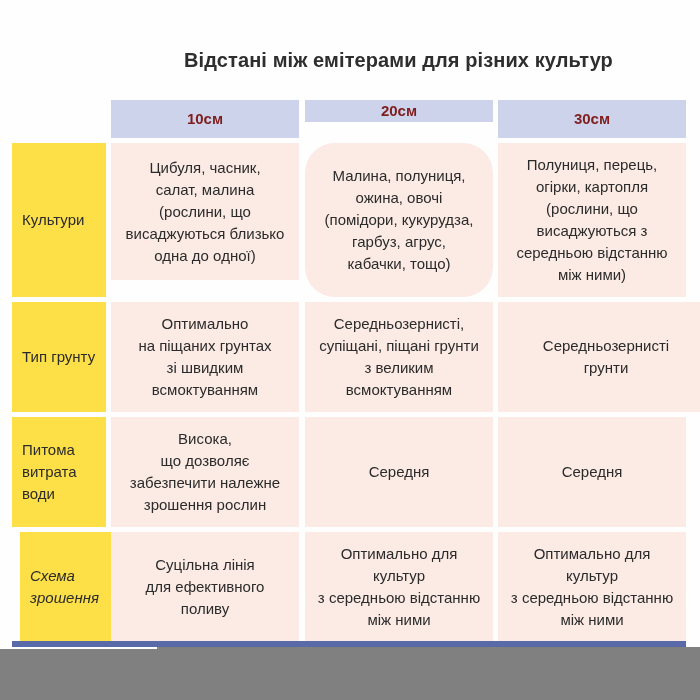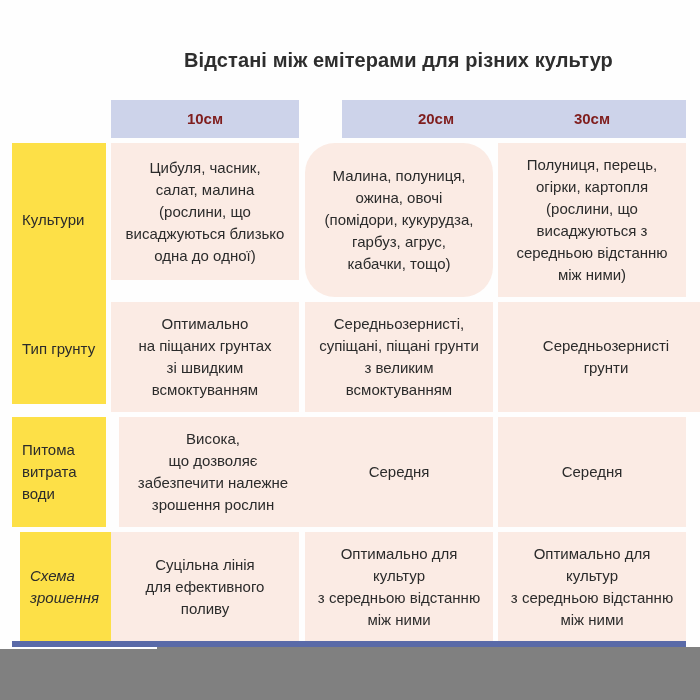--- a/index.html
+++ b/index.html
@@ -84,57 +84,57 @@
       height: 2px;
       background: #808080;
     }
   </style>
 </head>
 <body>
 
 <div class="title">Відстані між емітерами для різних культур</div>
 
 <div class="cell head" style="left:111px;top:100px;width:188px;height:38px;">10см</div>
-<div class="cell head" style="left:305px;top:100px;width:188px;height:38px;margin-left:37px;">20см</div>
+<div class="cell head" style="left:305px;top:100px;width:188px;height:22px;">20см</div>
 <div class="cell head" style="left:498px;top:100px;width:188px;height:38px;">30см</div>
 
 <div class="cell rowlabel" style="left:12px;top:143px;width:94px;height:154px;">Культури</div>
 <div class="cell body-cell" style="left:111px;top:143px;width:188px;height:137px;">Цибуля, часник,
 салат, малина
 (рослини, що
 висаджуються близько
 одна до одної)</div>
 <div class="cell body-cell" style="left:305px;top:143px;width:188px;height:154px;border-radius:30px;">Малина, полуниця,
 ожина, овочі
 (помідори, кукурудза,
 гарбуз, агрус,
 кабачки, тощо)</div>
 <div class="cell body-cell" style="left:498px;top:143px;width:188px;height:154px;">Полуниця, перець,
 огірки, картопля
 (рослини, що
 висаджуються з
 середньою відстанню
 між ними)</div>
 
-<div class="cell rowlabel" style="left:12px;top:294px;width:94px;height:110px;">Тип грунту</div>
+<div class="cell rowlabel" style="left:12px;top:302px;width:94px;height:110px;">Тип грунту</div>
 <div class="cell body-cell" style="left:111px;top:302px;width:188px;height:110px;">Оптимально
 на піщаних грунтах
 зі швидким
 всмоктуванням</div>
 <div class="cell body-cell" style="left:305px;top:302px;width:188px;height:110px;">Середньозернисті,
 супіщані, піщані грунти
 з великим
 всмоктуванням</div>
 <div class="cell body-cell" style="left:498px;top:302px;width:216px;height:110px;">Середньозернисті
 грунти</div>
 
 <div class="cell rowlabel" style="left:12px;top:417px;width:94px;height:110px;">Питома
 витрата
 води</div>
-<div class="cell body-cell" style="left:119px;top:417px;width:188px;height:110px;">Висока,
+<div class="cell body-cell" style="left:111px;top:417px;width:188px;height:110px;">Висока,
 що дозволяє
 забезпечити належне
 зрошення рослин</div>
 <div class="cell body-cell" style="left:305px;top:417px;width:188px;height:110px;">Середня</div>
 <div class="cell body-cell" style="left:498px;top:417px;width:188px;height:110px;">Середня</div>
 
 <div class="cell rowlabel" style="left:20px;top:532px;width:94px;height:109px;font-style:italic;">Схема
 зрошення</div>
 <div class="cell body-cell" style="left:111px;top:532px;width:188px;height:109px;">Суцільна лінія
 для ефективного

